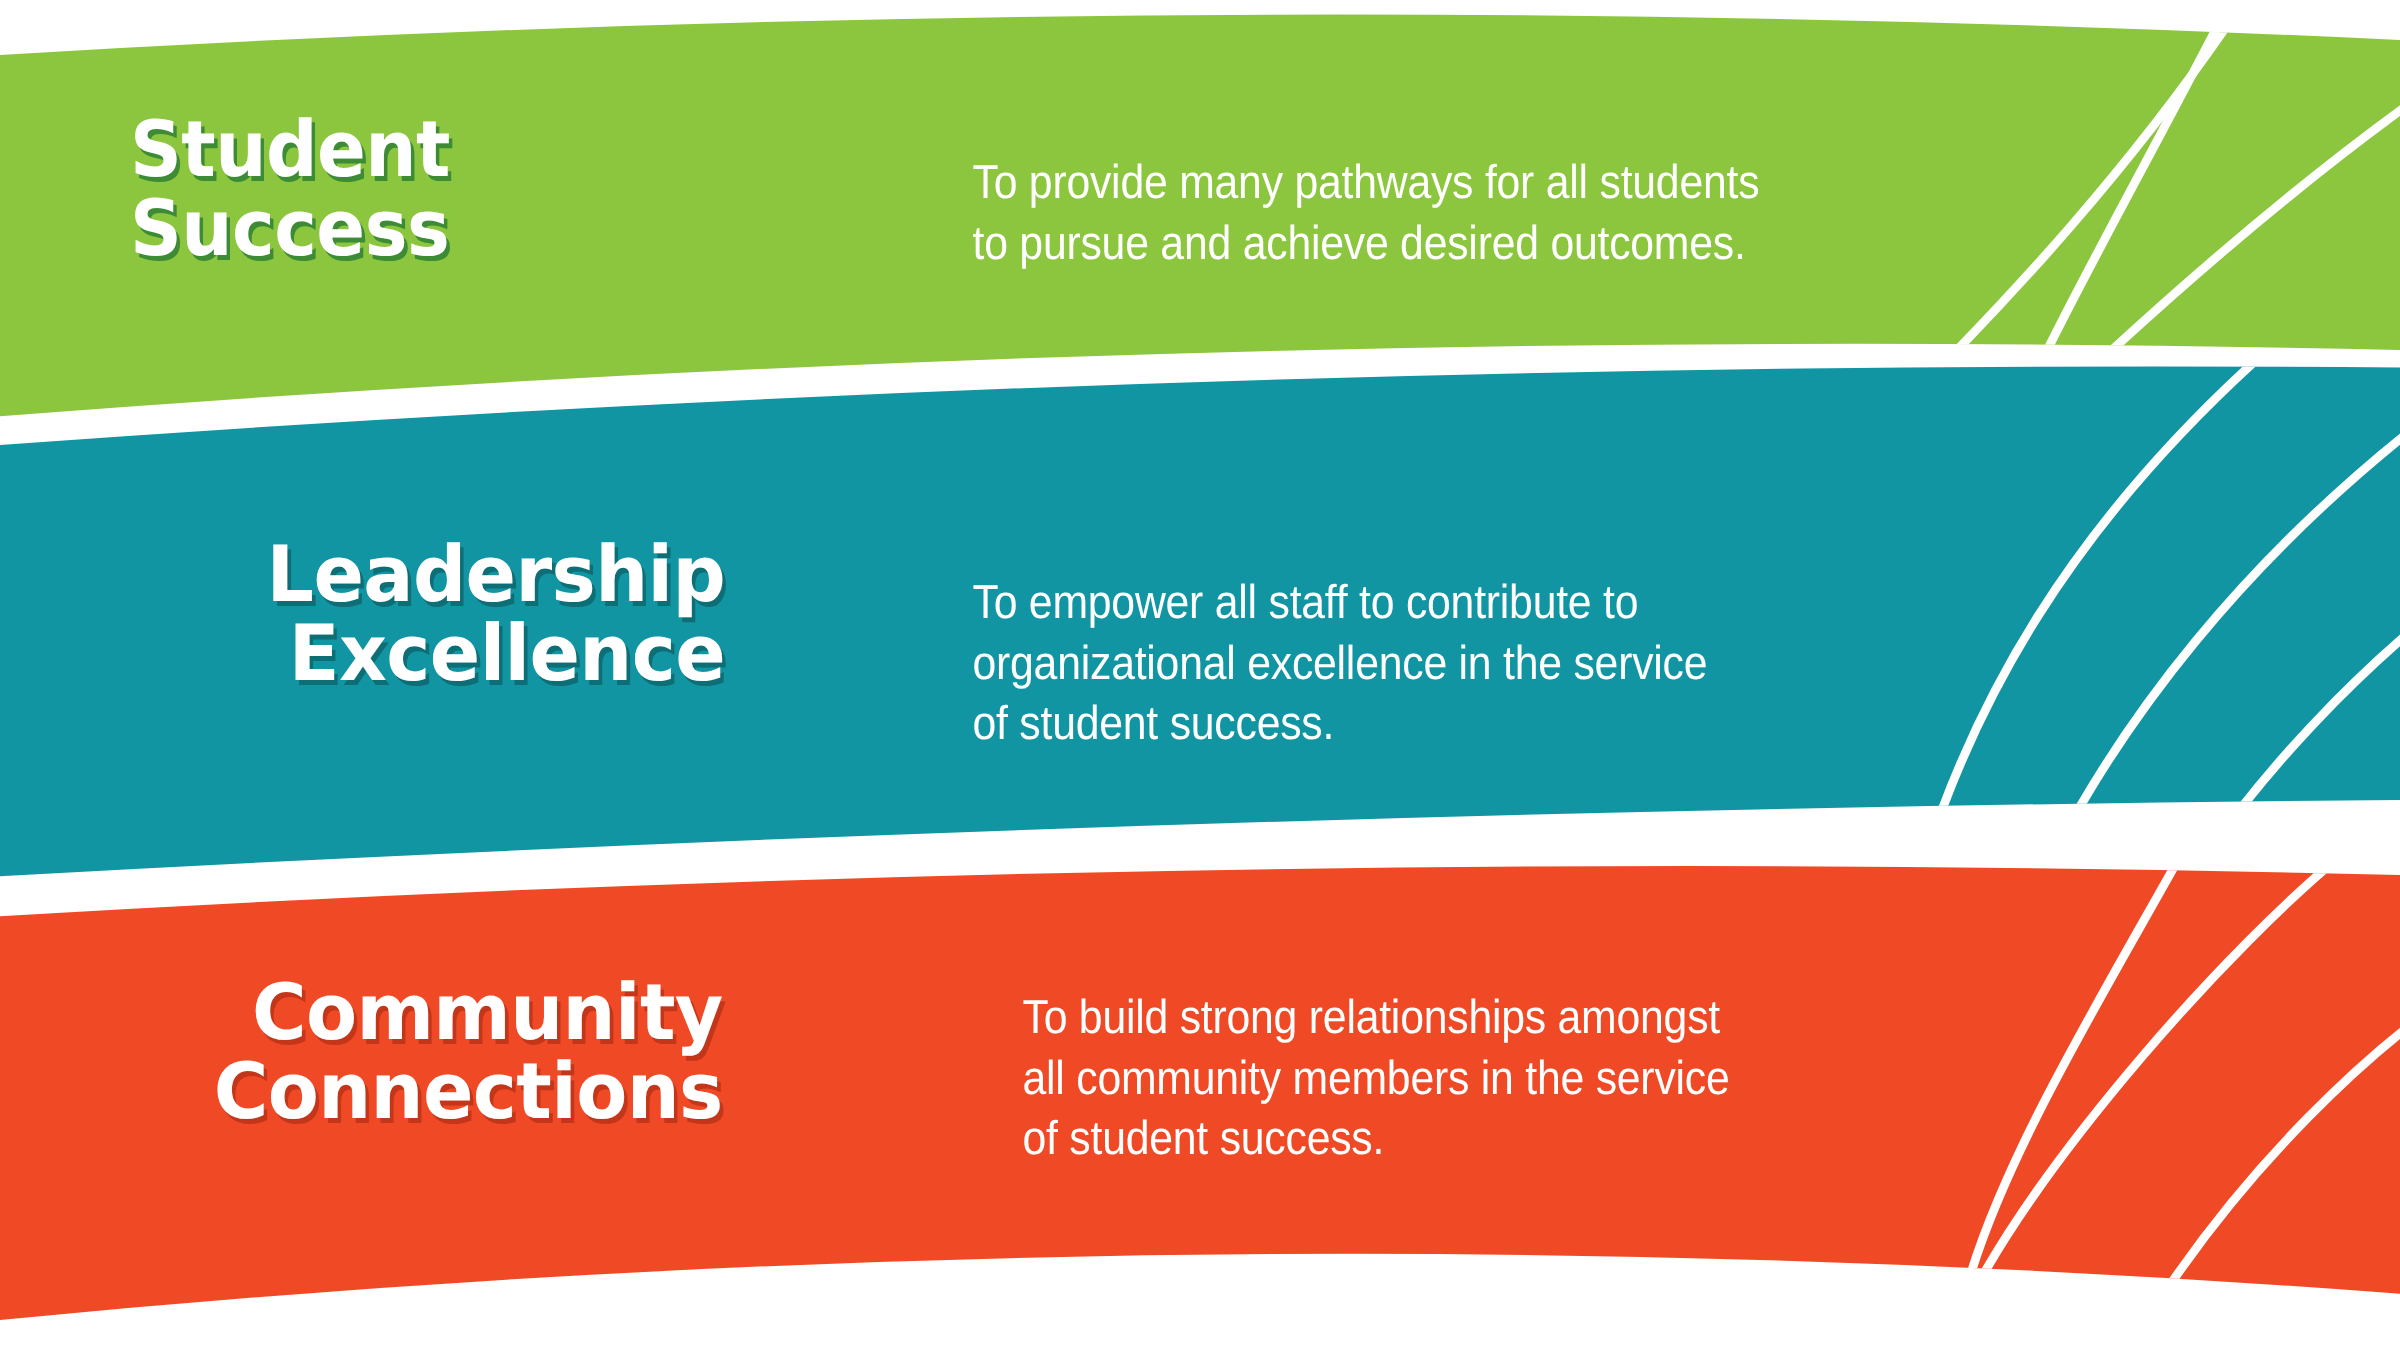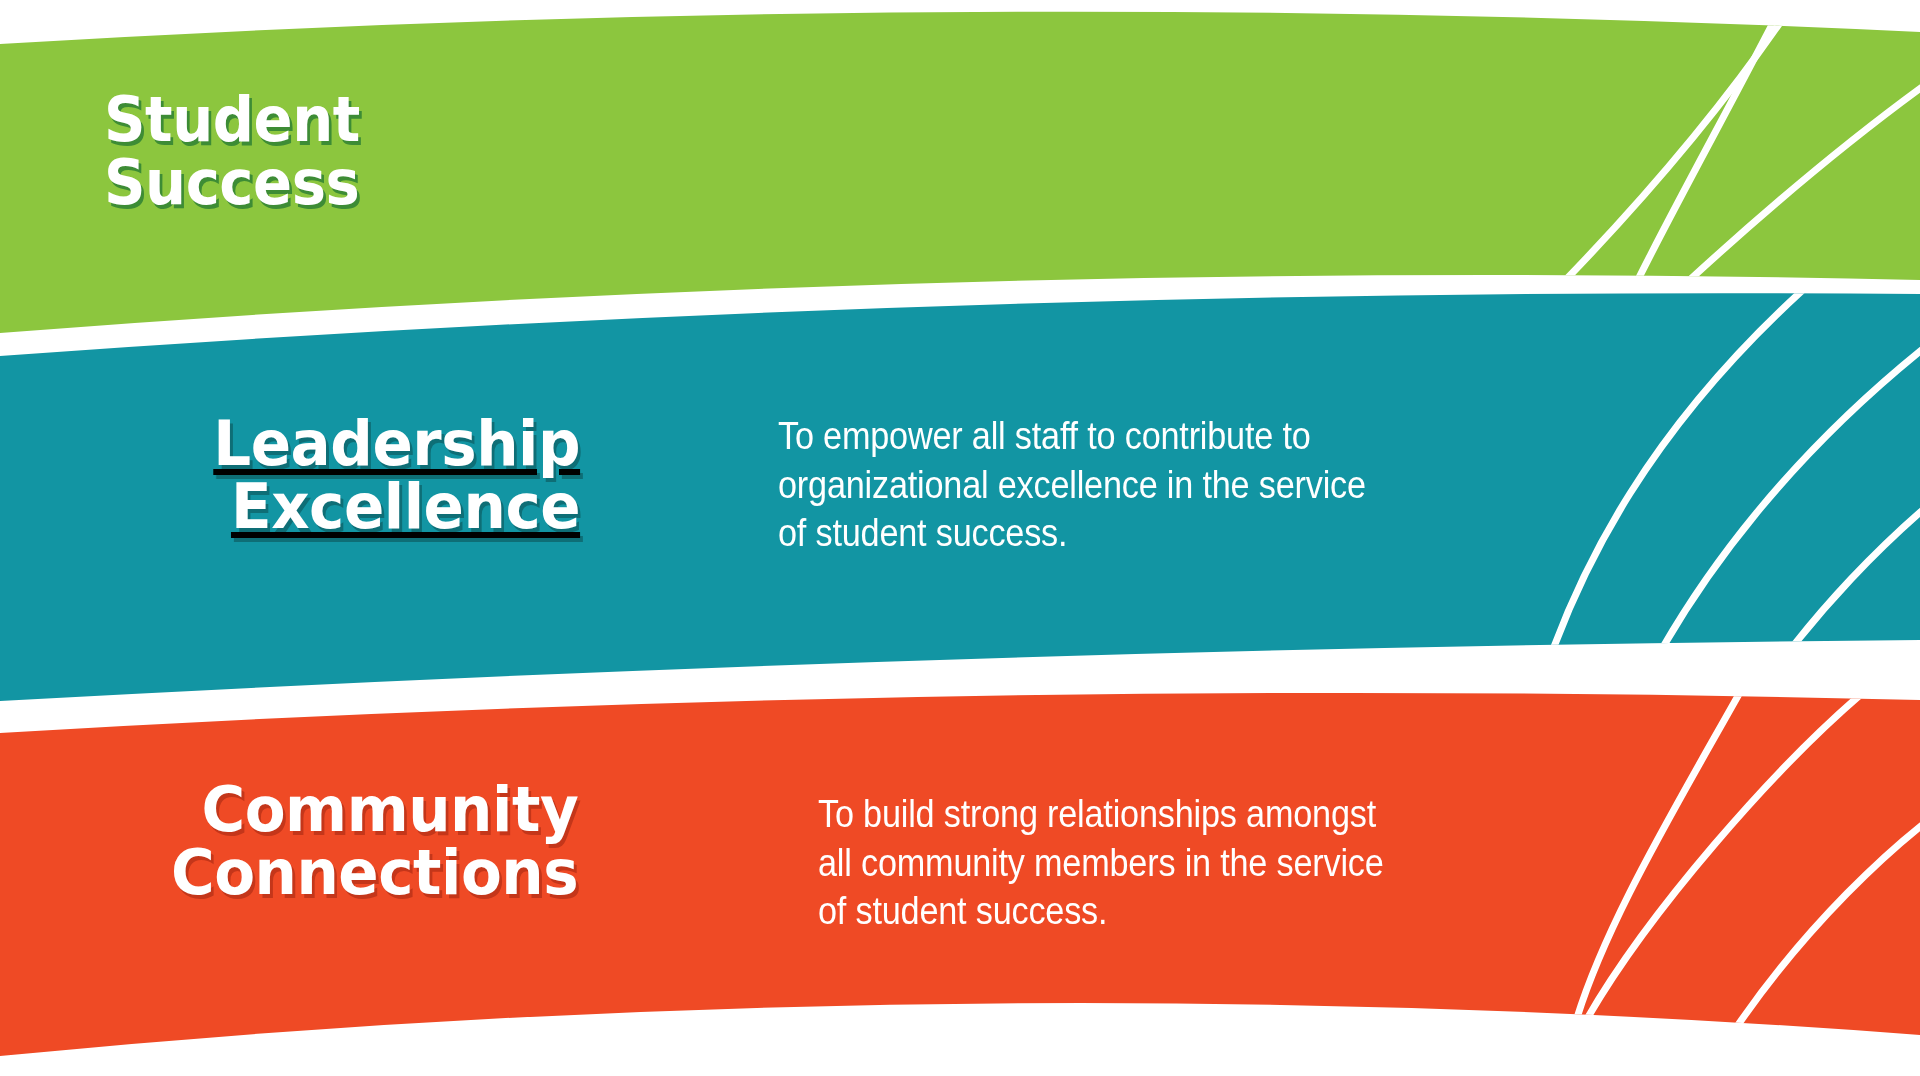--- a/index.html
+++ b/index.html
@@ -72,37 +72,36 @@
     top: 122px;
     width: 760px;
   }
   #green-body-wrap .band-body {
     font-size: 38px;
   }
 
   
   #teal-title-wrap {
     left: 0px;
-    top: 412px;
+    top: 428px;
     width: 700px;
     justify-content: flex-end;
     padding-right: 120px;
     box-sizing: border-box;
-    text-decoration: underline;
   }
   #teal-title-wrap .band-title {
     font-size: 62px;
     text-align: right;
     transform: scaleX(0.96);
     transform-origin: right top;
     text-shadow: 3px 4px 0 rgba(14,110,118,0.80);
   }
   #teal-body-wrap {
     left: 778px;
-    top: 412px;
+    top: 458px;
     width: 720px;
   }
   #teal-body-wrap .band-body {
     font-size: 38px;
   }
 
   
   #orange-title-wrap {
     left: 0px;
     top: 778px;
@@ -173,20 +172,24 @@
         <path d="M 1572,1035 C 1600,930 1680,800 1748,678"></path>
         <path d="M 1578,1035 C 1640,920 1780,760 1878,680"></path>
         <path d="M 1715,1060 C 1790,940 1900,830 1990,778"></path>
       </g>
     </g>
   </svg>
 
   <div class="band-text" id="green-title-wrap">
     <h1 class="band-title" style="text-shadow: rgb(61, 140, 53) 3px 4px 0px;">Student Success</h1>
   </div>
+  <div class="band-text" id="green-body-wrap">
+    <p class="band-body">To provide many pathways for all students
+to pursue and achieve desired outcomes.</p>
+  </div>
 
   <div class="band-text" id="teal-title-wrap">
     <h1 class="band-title" style="text-shadow: rgb(14, 110, 118) 3px 4px 0px;">Leadership
 Excellence</h1>
   </div>
   <div class="band-text" id="teal-body-wrap">
     <p class="band-body">To empower all staff to contribute to
 organizational excellence in the service
 of student success.</p>
   </div>

